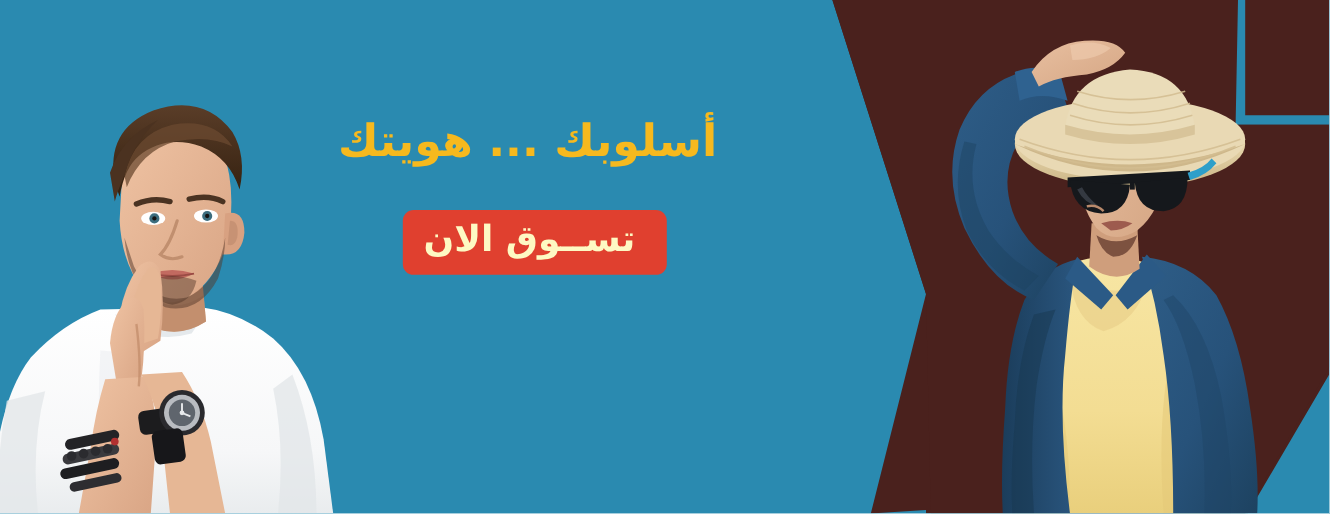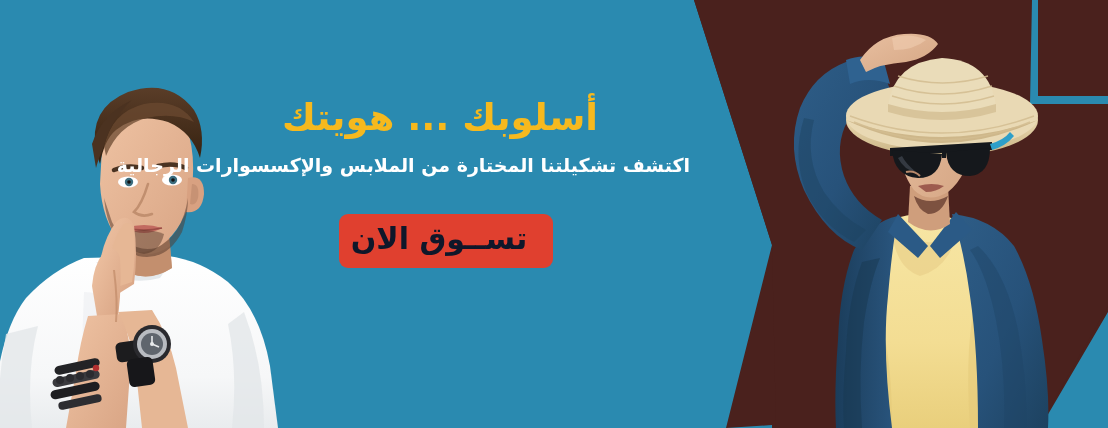--- a/index.html
+++ b/index.html
@@ -83,23 +83,23 @@
     display:flex;
     justify-content:center;
   }
 
   .cta{
     display:inline-flex;
     align-items:center;
     justify-content:center;
     min-width:206px;
     height:54px;
-    padding:0 26px 4px 12px;
+    padding:0 26px 4px 17px;
     background:#e0402f;
-    color:#0f172a;
+    color:#fef9c3;
     border:none;
     border-radius:9px;
     font-family:inherit;
     font-size:30px;
     font-weight:700;
     line-height:1;
     cursor:pointer;
     letter-spacing:0;
   }
 </style>
@@ -310,20 +310,19 @@
           <circle cx="104" cy="296" r="3.2" fill="#b23030"></circle>
           <rect x="66" y="326" width="44" height="8" rx="4" fill="#2d2d31" transform="rotate(-12 88 330)"></rect>
         </g>
       </g>
     </svg>
   </div>
 
   <div class="copy">
     <div class="headline">أسلوبك ... هويتك</div>
 
-    <div class="subhead">اكتشف تشكيلتنا المختارة من الملابس والإكسسوارات الرجالية</div>
 
     <div class="cta-wrap">
       <button class="cta">تســوق الان</button>
     </div>
   </div>
 
 </div>
 
 </body></html>

